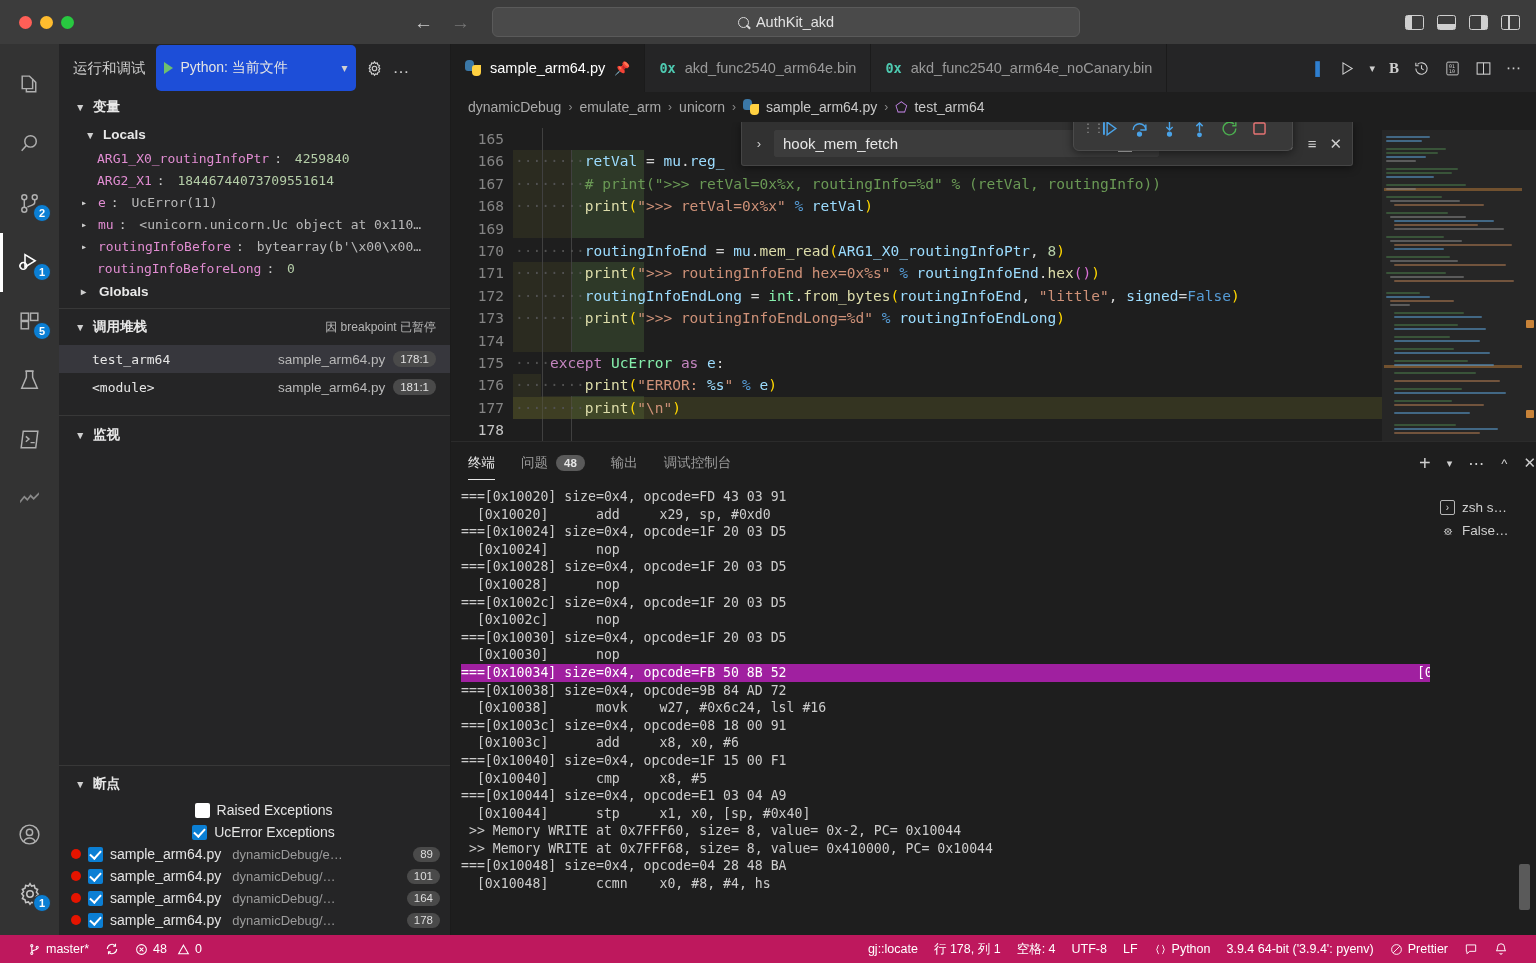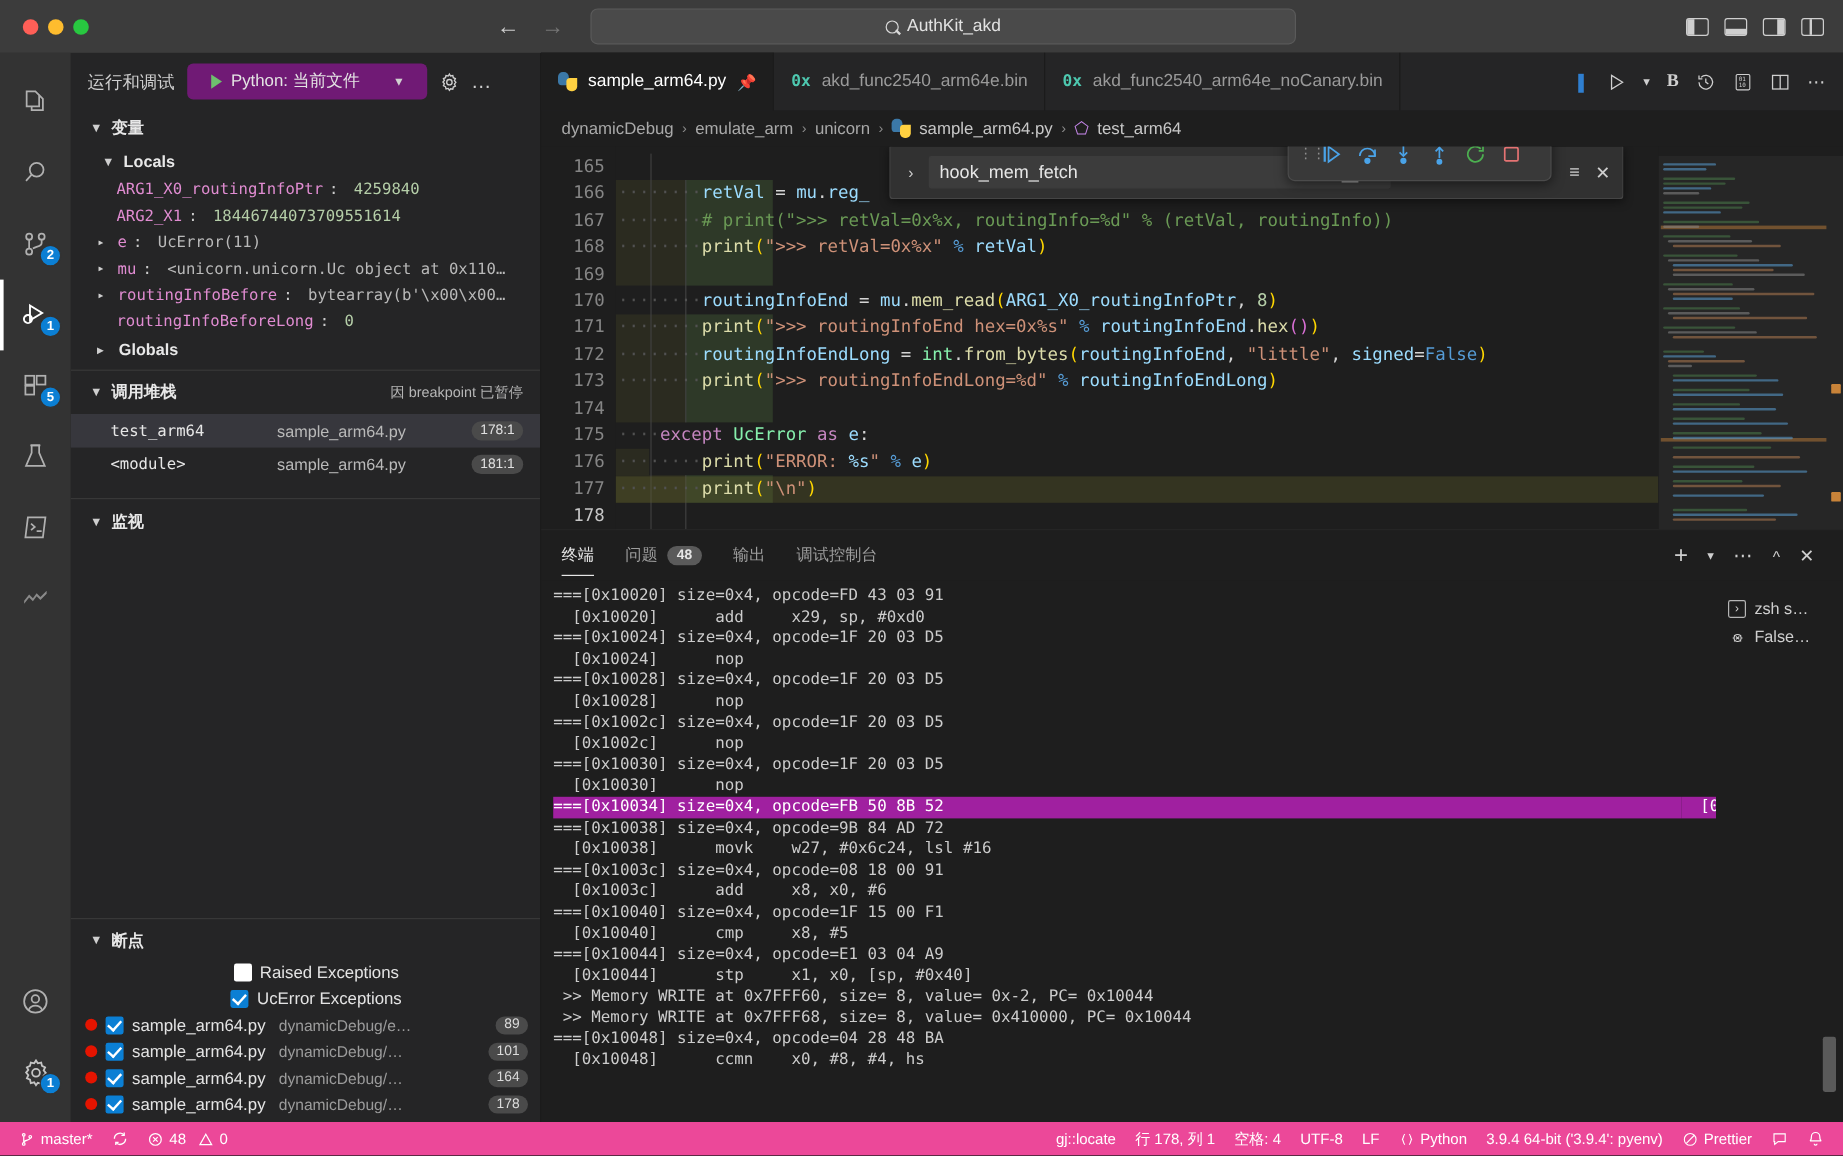--- a/index.html
+++ b/index.html
@@ -58,22 +58,22 @@
     display:flex; align-items:center; justify-content:center; padding:0 4px;
     border: 1.5px solid #333333;
   }
   .act-spacer { flex: 1; }
 
   
   .sidebar { width: 392px; min-width:392px; background:#252526; display:flex; flex-direction:column; border-right:1px solid #1b1b1b; }
   .sb-header { height: 48px; display:flex; align-items:center; padding: 0 12px 0 14px; gap: 10px; }
   .sb-title { color:#cfcfcf; font-size:14.5px; white-space:nowrap; }
   .runselect {
-    flex:1; height: 30px; background:#701a75; border-radius:5px;
-    display:flex; align-items:center; padding: 0 20px; gap: 8px; color:#e4e4e4; font-size:14px;
+    flex:1; height: 46px; background:#1d4ed8; border-radius:5px;
+    display:flex; align-items:center; padding: 0 8px; gap: 8px; color:#e4e4e4; font-size:14px;
     max-width: 200px;
   }
   .playtri { width:0; height:0; border-left: 9px solid #6ec06e; border-top:6px solid transparent; border-bottom:6px solid transparent; }
   .chev { color:#d0d0d0; font-size: 12px; margin-left:auto; }
   .dots { color:#cfcfcf; font-size:17px; letter-spacing:1px; }
 
   .section-head { display:flex; align-items:center; gap:6px; padding: 6px 10px 6px 16px; color:#e8e8e8; font-size:13.5px; font-weight:700; }
   .tw { color:#cfcfcf; font-size:10.5px; display:inline-block; width:12px; transition:none; }
   .scope { padding-left: 26px; color:#e8e8e8; font-size:13.5px; font-weight:700; display:flex; align-items:center; gap:6px; padding-top:5px; padding-bottom:5px;}
   .varline { display:flex; align-items:center; gap:5px; font-family: "DejaVu Sans Mono", monospace; font-size:13px; padding: 3.5px 0 3.5px 38px; white-space:nowrap; overflow:hidden; }
@@ -84,21 +84,21 @@
   .vstr { color:#b9b9b9; }
   .arrow-r { color:#cfcfcf; font-size:10px; width:12px; display:inline-block;}
 
   .divider { height:1px; background:#383838; margin: 4px 0 0 0; }
   .stack-head { display:flex; align-items:center; padding: 9px 14px 9px 16px; color:#e8e8e8; font-size:13.5px; font-weight:700; gap:6px;}
   .paused { margin-left:auto; font-size:12px; color:#b6b6b6; font-weight:400; }
   .stackrow { display:flex; align-items:center; padding: 6px 14px 6px 33px; gap: 8px; font-size:13.5px; }
   .stackrow.sel { background:#37373d; }
   .sfn { color:#e6e6e6; font-family:"DejaVu Sans Mono", monospace; font-size:13px; }
   .sfile { margin-left:auto; color:#b9b9b9; font-size:13.5px; }
-  .spill { background:#4a4a4a; color:#e0e0e0; font-size:11.5px; border-radius:9px; padding: 2px 7px; margin-left: 47px; }
+  .spill { background:#4a4a4a; color:#e0e0e0; font-size:11.5px; border-radius:9px; padding: 2px 7px; }
 
   .watch-head { display:flex; align-items:center; padding: 10px 14px 10px 16px; color:#e8e8e8; font-size:13.5px; font-weight:700; gap:6px; }
   .watch-body { flex: 1; }
 
   .bp-head { display:flex; align-items:center; padding: 9px 14px 6px 16px; color:#e8e8e8; font-size:13.5px; font-weight:700; gap:6px; border-top:1px solid #383838;}
   .bprow { display:flex; align-items:center; gap:7px; padding: 3px 10px 3px 28px; font-size:14px; color:#e4e4e4; white-space:nowrap;justify-content:center;}
   .cbx { width:15px; height:15px; border-radius:2px; background:#fff; flex:none; position:relative; }
   .cbx.on { background:#0b7fd4; }
   .cbx.on::after { content:''; position:absolute; left:4px; top:1px; width:5px; height:9px; border:solid #fff; border-width: 0 2px 2px 0; transform: rotate(42deg); }
   .bpdot { width:10px; height:10px; border-radius:50%; background:#e51400; flex:none; }
@@ -181,41 +181,41 @@
 
   
   .minimap { width:154px; min-width:154px; background:#1e1e1e; position:relative; overflow:hidden; }
   .mmline { position:absolute; height:2px; border-radius:1px; }
   .mmslider { position:absolute; left:0; right:0; background:rgba(255,255,255,0.04); }
   .mmmark { position:absolute; right:2px; width:8px; height:8px; background:#c88339; border-radius:1px; }
   .mm-dec { position:absolute; left:2px; right:14px; height:2.5px; background:#c8833977; }
 
   
   .panel { height:494px; min-height:494px; background:#1e1e1e; display:flex; flex-direction:column; border-top:1px solid #2b2b2b; }
-  .panelhead { height:42px; min-height:42px; display:flex; align-items:center; padding: 0 24px 0 17px; gap: 26px; background:#1e1e1e; }
+  .panelhead { height:42px; min-height:42px; display:flex; align-items:center; padding: 0 0 0 17px; gap: 26px; background:#1e1e1e; }
   .ptab { color:#9d9d9d; font-size:13.5px; cursor:pointer; position:relative; height:42px; display:flex; align-items:center; gap:8px;}
   .ptab.active { color:#e7e7e7; }
   .ptab.active::after { content:''; position:absolute; left:0; right:0; bottom:4px; height:1.5px; background:#e7e7e7; }
   .pbadge { background:#5a5a5a; color:#e6e6e6; font-size:11.5px; border-radius:11px; padding: 2px 8px; font-weight:600;}
   .pactions { margin-left:auto; display:flex; align-items:center; gap:16px; color:#cfcfcf; font-size:16px; }
   .panelbody { flex:1; display:flex; min-height:0; }
   .term {
     flex:1; padding: 4px 0 0 10px; overflow:hidden;
     font-family:"DejaVu Sans Mono", monospace; font-size:13.2px; line-height:17.6px; color:#cccccc;
     white-space:pre; position:relative;
   }
   .termsidebar { width:106px; min-width:106px; background:#1e1e1e; padding: 12px 0 0 10px; position:relative; }
   .tsitem { display:flex; align-items:center; gap:7px; color:#cfcfcf; font-size:13.5px; padding: 4px 0; white-space:nowrap;}
   .tsbox { width:15px; height:15px; border:1.3px solid #b6b6b6; border-radius:2px; display:flex; align-items:center; justify-content:center; font-size:10px; color:#d6d6d6; }
   .termscroll { position:absolute; right:6px; top:380px; width:11px; height:46px; background:#5a5a5a; border-radius:2px; }
 
   
   .statusbar {
-    height:28px; min-height:28px; background:#ec4899; display:flex; align-items:center;
-    color:#ffffff; font-size:12.5px; padding: 0 16px; gap: 16px;
+    height:28px; min-height:28px; background:#be185d; display:flex; align-items:center;
+    color:#ffffff; font-size:12.5px; padding: 0 28px; gap: 16px;
   }
   .sbitem { display:flex; align-items:center; gap:5px; white-space:nowrap; cursor:pointer; }
   .sbright { margin-left:auto; display:flex; align-items:center; gap:16px; }
   svg.ic { display:block; }
 </style>
 </head>
 <body>
 
 <div class="app">
 

